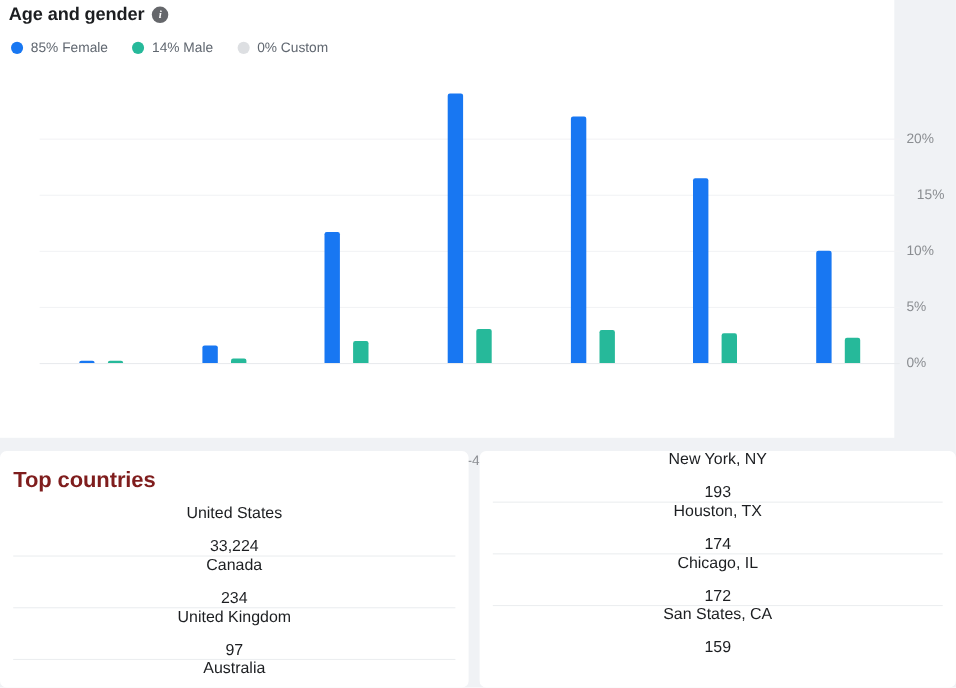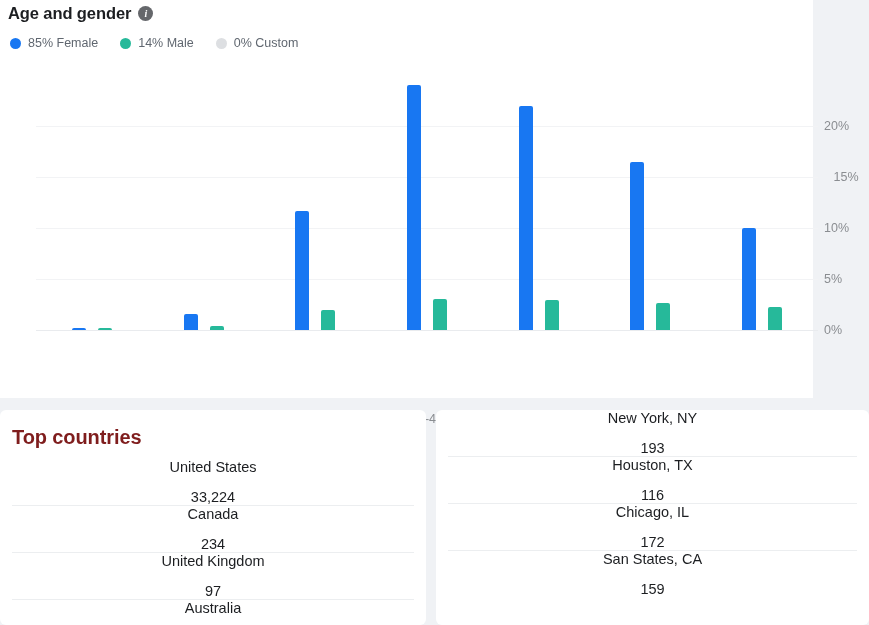--- a/index.html
+++ b/index.html
@@ -258,21 +258,21 @@
   </div>
 
   <div class="list-card cities">
     <div id="cities-rows">
         <div class="list-row">
           <span class="row-name">New York, NY</span>
           <span class="row-value">193</span>
         </div>
         <div class="list-row">
           <span class="row-name">Houston, TX</span>
-          <span class="row-value">116</span>
+          <span class="row-value">174</span>
         </div>
         <div class="list-row">
           <span class="row-name">Chicago, IL</span>
           <span class="row-value">172</span>
         </div>
         <div class="list-row">
           <span class="row-name">San States, CA</span>
           <span class="row-value">159</span>
         </div>
       </div>

